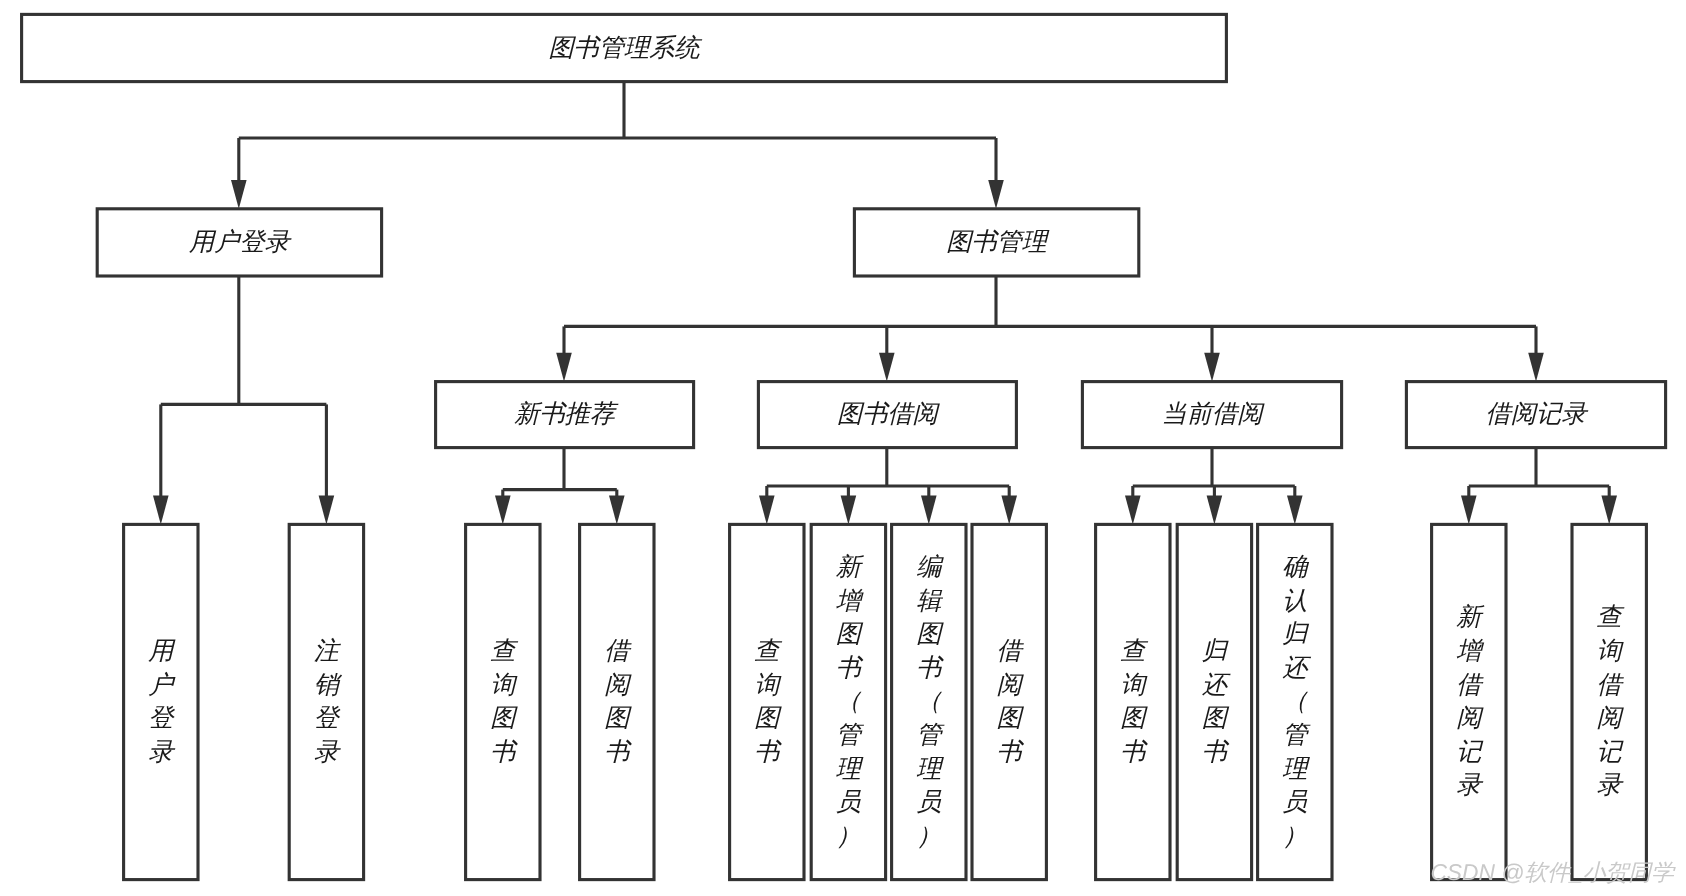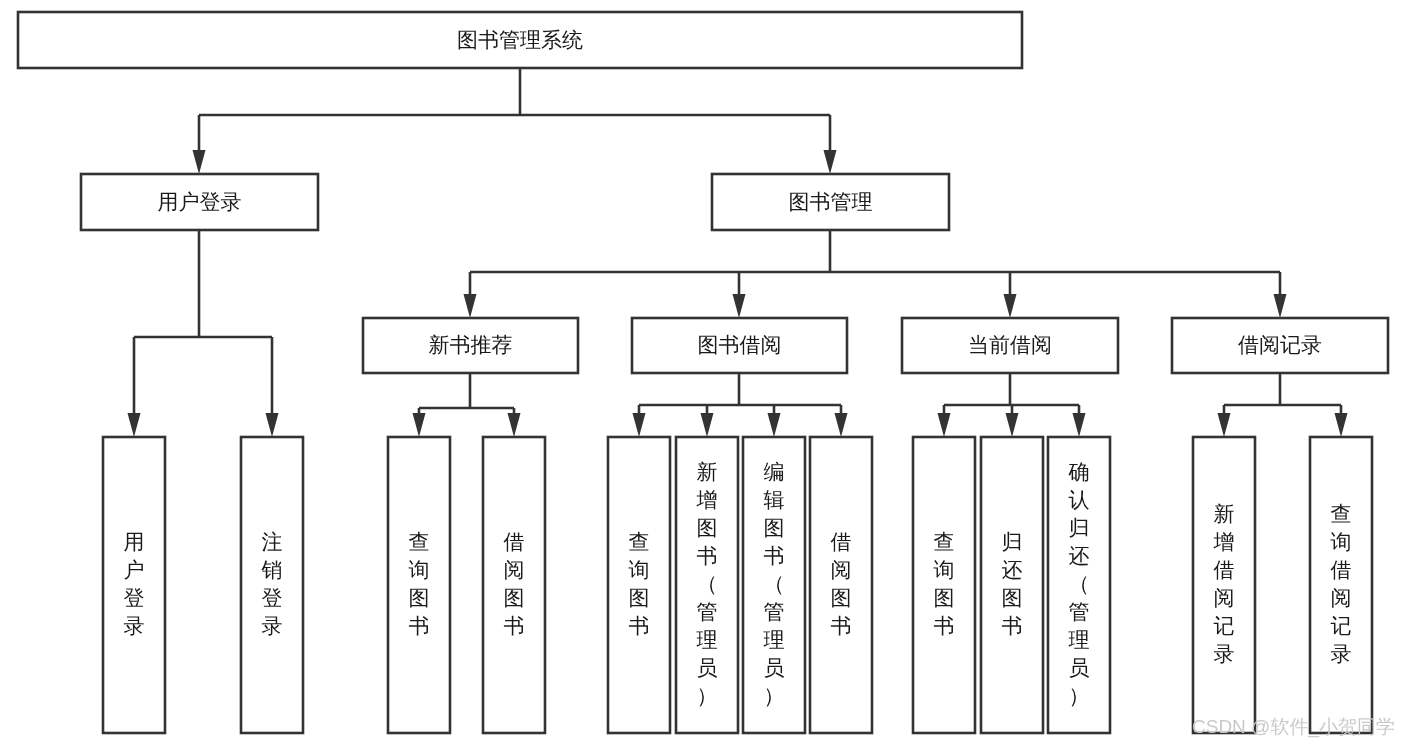--- a/index.html
+++ b/index.html
@@ -12,20 +12,21 @@
     width: 1405px;
     height: 747px;
     font-family: "Liberation Sans", "DejaVu Sans", sans-serif;
     overflow: hidden;
     position: relative;
   }
   #diagram-root {
     position: relative;
     width: 1405px;
     height: 747px;
+    font-style: italic;
   }
   svg.diagram-canvas {
     position: absolute;
     top: 0;
     left: 0;
     width: 1405px;
     height: 747px;
     display: block;
   }
   .node-box {

